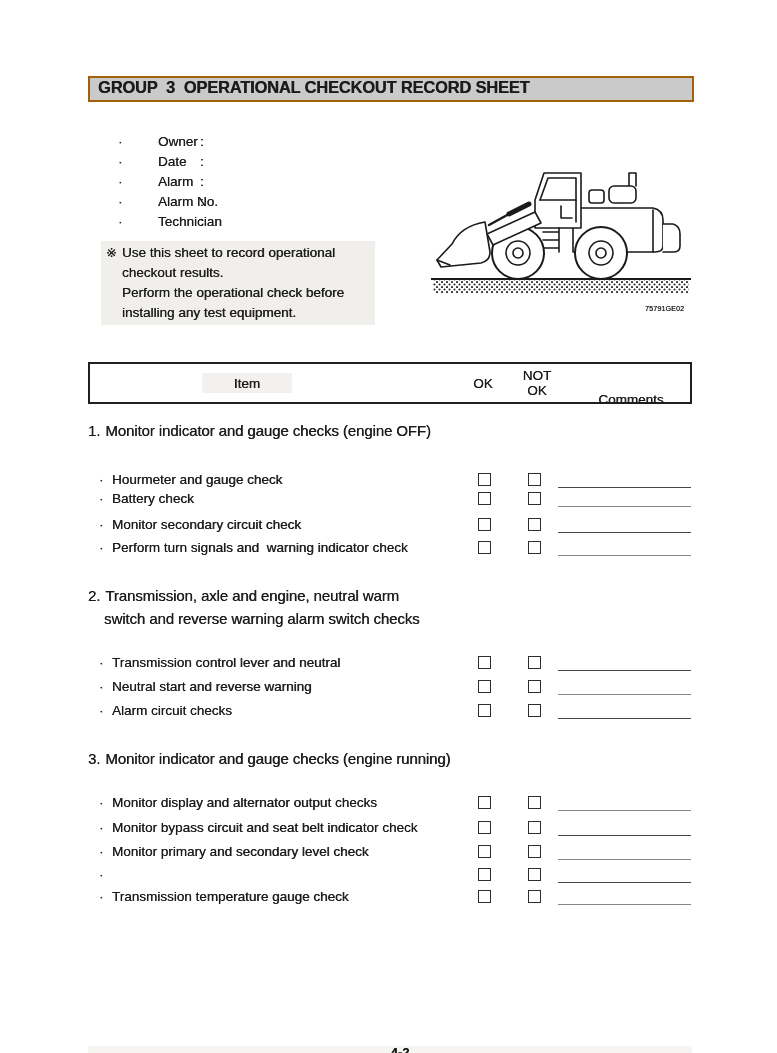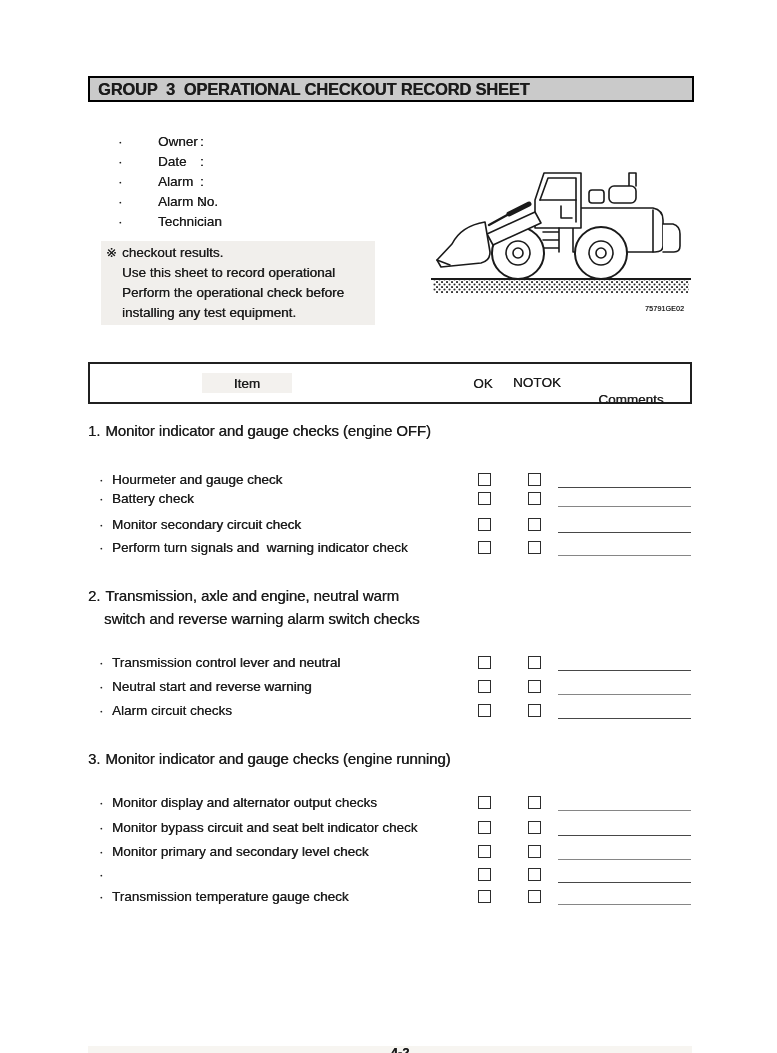--- a/index.html
+++ b/index.html
@@ -4,21 +4,21 @@
 <style>
   html,body{margin:0;padding:0;background:#ffffff;}
   .page{
     position:relative;width:777px;height:1053px;background:#ffffff;overflow:hidden;
     font-family:"Liberation Sans","DejaVu Sans",sans-serif;color:#1b1b1b;
     text-shadow:0.35px 0 rgba(27,27,27,0.85);
   }
   
   .title-bar{
     position:absolute;left:88px;top:76px;width:606px;height:26px;box-sizing:border-box;
-    background:#cacaca;border:2px solid #000000;display:flex;align-items:center;
+    background:#cacaca;border:2px solid #a16207;display:flex;
     padding-left:8px;font-weight:bold;font-size:16.5px;letter-spacing:-0.2px;white-space:pre;
   }
   
   .info-row{position:absolute;left:0;width:420px;height:18px;font-size:13.5px;line-height:18px;}
   .info-row .bullet{position:absolute;left:118px;}
   .info-label{position:absolute;left:128px;margin-left:30px;}
   .info-sep{position:absolute;left:200px;}
   .info-value{position:absolute;left:214px;}
   
   .note{position:absolute;left:101px;top:241px;width:274px;height:84px;background:#f1efec;}
@@ -31,21 +31,21 @@
   
   .thead{
     position:absolute;left:88px;top:362px;width:604px;height:42px;box-sizing:border-box;
     border:2px solid #202020;font-size:13.5px;
   }
   .th{position:absolute;top:0;height:100%;display:flex;align-items:center;justify-content:center;text-align:center;}
   .th-item{left:0;width:314px;justify-content:center;}
   .item-hl{position:absolute;left:112px;top:9px;width:90px;height:20px;background:#f3f1ee;}
   .th-item .lbl{position:relative;}
   .th-ok{left:366px;width:54px;}
-  .th-notok{left:418px;width:58px;flex-direction:row;line-height:15.5px;}
+  .th-notok{left:418px;width:58px;flex-direction:column;line-height:15.5px;}
   .th-comments{left:482px;width:118px;margin-top:16px;}
   
   .sec-heading{position:absolute;height:20px;line-height:20px;font-size:15px;white-space:pre;letter-spacing:-0.1px;}
   .sec-num{padding-right:5px;}
   
   .item-row{position:absolute;left:0;width:777px;height:20px;font-size:13.5px;line-height:20px;}
   .item-row .bullet{position:absolute;left:99px;}
   .item-label{position:absolute;left:112px;white-space:pre;}
   .cb{position:absolute;top:3px;width:13px;height:13px;box-sizing:border-box;border:1.7px solid #2d2d2d;background:#fff;}
   .cb-ok{left:478px;}
@@ -60,22 +60,22 @@
 
 <div class="page" id="page">
 
   <div class="title-bar">
     <span>GROUP  3  OPERATIONAL CHECKOUT RECORD SHEET</span>
   </div>
 
   <div class="note">
     <span class="note-marker">※</span>
     <div id="note-lines">
+        <div class="note-line">Use this sheet to record operational</div>
         <div class="note-line">checkout results.</div>
-        <div class="note-line">Use this sheet to record operational</div>
         <div class="note-line">Perform the operational check before</div>
         <div class="note-line">installing any test equipment.</div>
       </div>
   </div>
 
   <svg class="loader-svg" width="280" height="150" viewBox="0 0 280 150">
     <defs>
       <pattern id="gravel" width="5" height="5" patternUnits="userSpaceOnUse">
         <circle cx="1.5" cy="1.5" r="1.05" fill="#2a2a2a"></circle>
         <circle cx="4" cy="4" r="1.05" fill="#2a2a2a"></circle>

